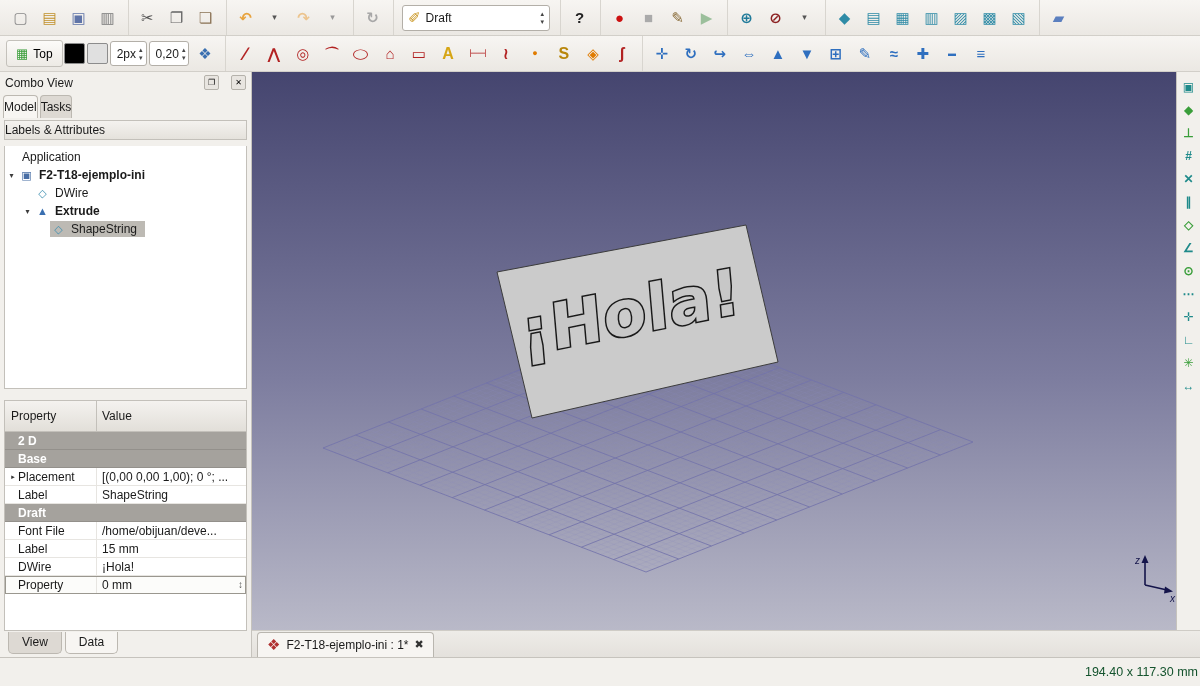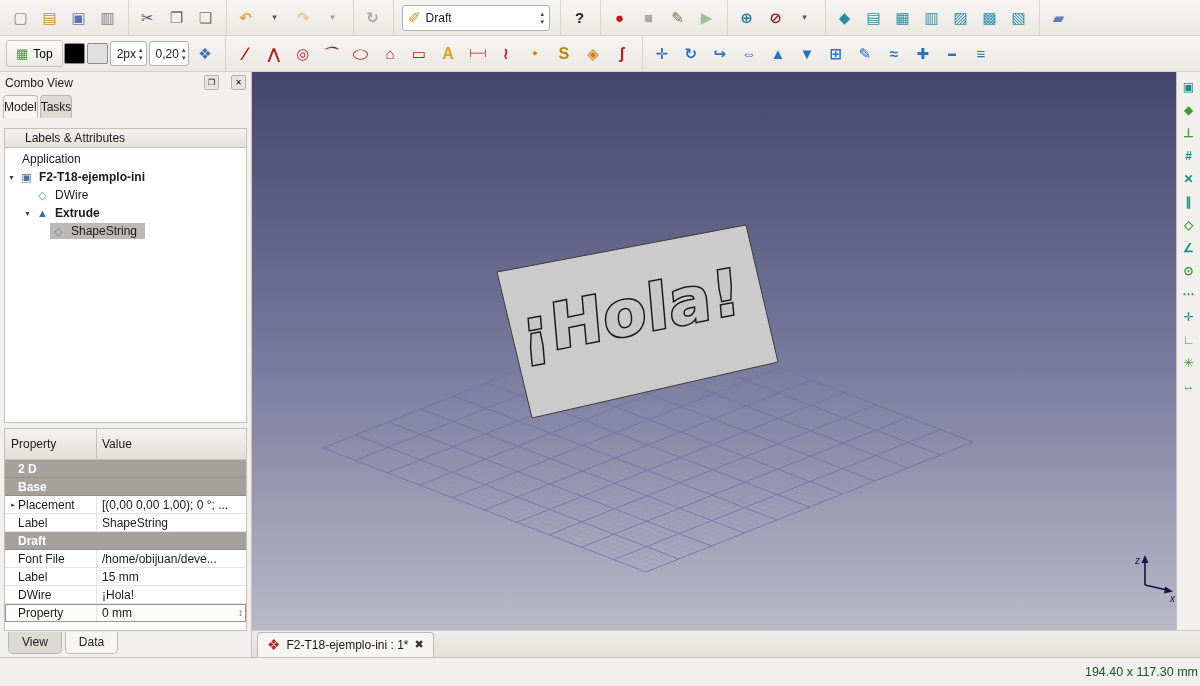--- a/index.html
+++ b/index.html
@@ -22,22 +22,22 @@
   .spinbox{display:flex;align-items:center;height:25px;background:#fff;border:1px solid #b3afa8;border-radius:3px;padding:0 3px 0 6px;margin:0 1px;gap:3px}
 
   
   #left-panel{position:absolute;top:72px;left:0;width:252px;height:585px;background:#f2f0ec;border-right:1px solid #c6c3bd;display:flex;flex-direction:column}
   .panel-title{height:21px;display:flex;align-items:center;padding:0 5px;gap:12px}
   .panel-title>span:first-child{flex:1}
   .win-btn{width:15px;height:15px;font-size:8px;display:flex;align-items:center;justify-content:center;border:1px solid #b5b2ab;background:#e8e5e0;border-radius:2px;padding:0}
   .panel-tabs{display:flex;align-items:flex-end;height:25px;padding:0 3px}
   .ptab{padding:4px 0;background:#ddd9d3;border:1px solid #bcb8b1;border-bottom:none;border-radius:4px 4px 0 0;margin-right:2px}
   .ptab.active{background:#f7f5f2}
-  .tree-header{margin:10px 4px 0;height:20px;line-height:19px;padding:0 20px;background:linear-gradient(#f4f2ef,#e5e2dc);border:1px solid #c3c0ba}
-  .tree{margin:0 4px;background:#fff;border:1px solid #c3c0ba;border-top:none;height:275px;overflow:hidden;padding-top:2px}
+  .tree-header{margin:2px 4px 0;height:20px;line-height:19px;padding:0 0;background:linear-gradient(#f4f2ef,#e5e2dc);border:1px solid #c3c0ba}
+  .tree{margin:6px 4px;background:#fff;border:1px solid #c3c0ba;border-top:none;height:243px;overflow:hidden;padding-top:2px}
   .tree-row{display:flex;align-items:center;height:18px}
   .tree-row[data-level="1"]{padding-left:16px}
   .tree-row[data-level="2"]{padding-left:32px}
   .tree-row[data-bold="true"] .tree-label{font-weight:bold}
   .tree-row[data-selected="true"] .row-main{background:#bdbab4}
   .row-main{display:flex;align-items:center;height:16px;padding-right:4px}
   .expander{width:13px;text-align:center;font-size:8px;color:#3c3c3c}
   .tree-ico{width:17px;text-align:center;font-size:11px}
   .tree-ico:empty{width:0}
   .tree-label{padding:0 4px;white-space:nowrap}

